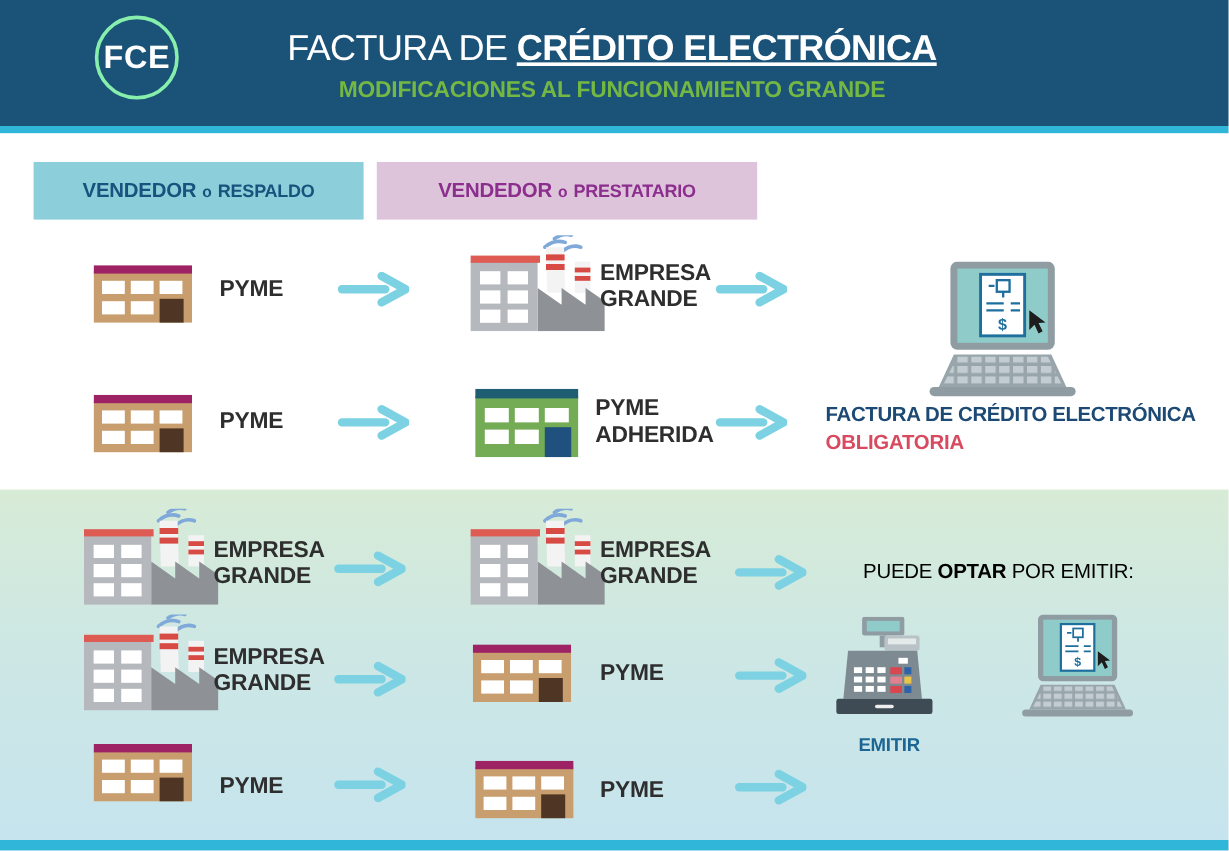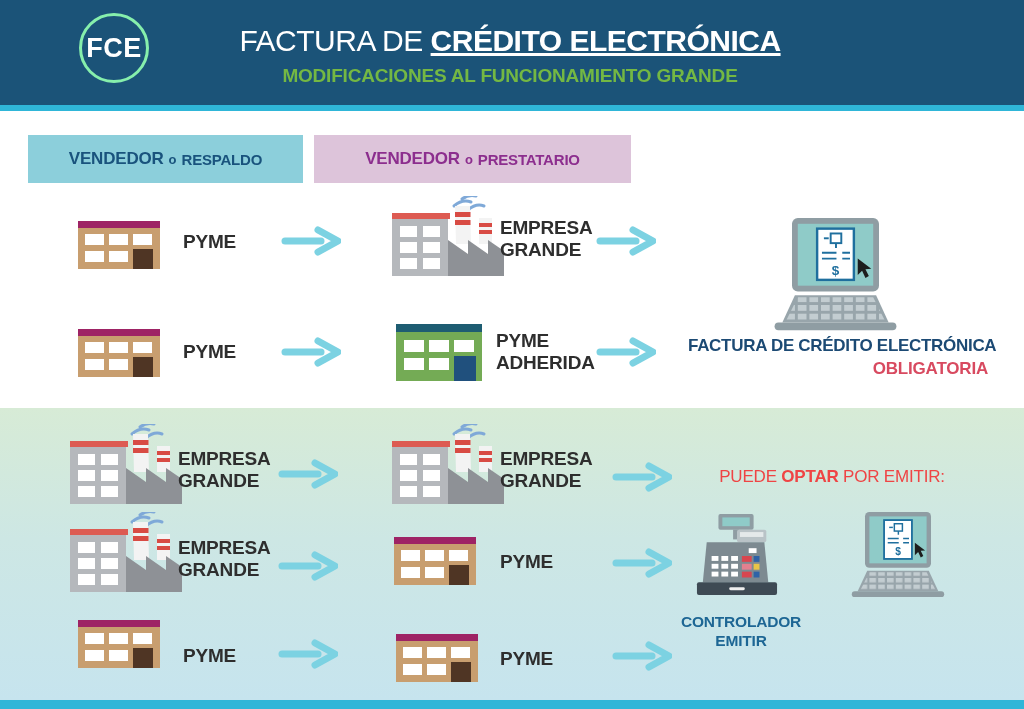--- a/index.html
+++ b/index.html
@@ -31,24 +31,24 @@
   
   .green-zone{position:absolute;left:0;top:408px;width:1024px;height:292px;
               background:linear-gradient(180deg,#d7ebd6 0%,#cde7e4 45%,#c6e4ee 100%);}
   .bottom-strip{position:absolute;left:0;top:700px;width:1024px;height:9px;background:#2fb6d8;}
 
   
   .flow-label{position:absolute;font-weight:bold;font-size:19px;color:#2e2e2e;
               line-height:1.18;letter-spacing:-.2px;max-width:116px;}
   .mand-title{position:absolute;left:688px;top:336px;width:300px;text-align:center;
               font-weight:bold;font-size:17px;color:#1c4a74;letter-spacing:-.3px;white-space:nowrap;}
-  .mand-badge{position:absolute;left:688px;top:359px;width:300px;text-align:right;
+  .mand-badge{position:absolute;left:688px;top:359px;width:300px;text-align:left;
               font-weight:bold;font-size:17px;color:#d84a60;letter-spacing:-.2px;}
   .opt-lead{position:absolute;left:682px;top:467px;width:300px;text-align:center;
-            font-size:17px;color:#ef4444;letter-spacing:-.2px;white-space:nowrap;}
+            font-size:17px;color:#000000;letter-spacing:-.2px;white-space:nowrap;}
   .opt-label{position:absolute;top:612px;text-align:center;font-weight:bold;font-size:15.5px;
              color:#1d6694;line-height:1.25;letter-spacing:-.2px;}
 </style>
 </head>
 <body>
 
 <div class="canvas">
 
   <div class="header">
     <div class="logo-circle">
@@ -371,21 +371,20 @@
           <path d="M61 42 h15 M82 42 h8"></path>
         </g>
       <text x="75" y="59" font-size="14" font-weight="bold" fill="#1f6f9e" text-anchor="middle">$</text>
       <path d="M98 42 L98 59 L102.5 54.5 L106 62 L109.5 60 L106 53 L112 52.5 Z" fill="#1d1d1d"></path>
       <polygon points="20,108 130,108 117,80 33,80" fill="#98a5ab"></polygon>
       <polygon points="24,106 126,106 114,82 36,82" fill="url(#KB2)"></polygon>
       <rect x="12" y="108" width="126" height="8" rx="4" fill="#8f9da3"></rect>
     </svg>
   </span>
   <div class="opt-label" style="left:666px;width:150px">
-    <div>CONTROLADOR</div>
     <div>EMITIR</div>
   </div>
 
   <span class="abs" style="left:78px;top:620px">
     <svg viewBox="0 0 82 48" width="82" height="48">
       <rect x="0" y="5" width="82" height="43" fill="#c89e6f"></rect>
         <rect x="0" y="0" width="82" height="7" fill="#9e2365"></rect>
       <g fill="#fff">
           <rect x="7" y="13" width="19" height="11"></rect>
           <rect x="31" y="13" width="19" height="11"></rect>

